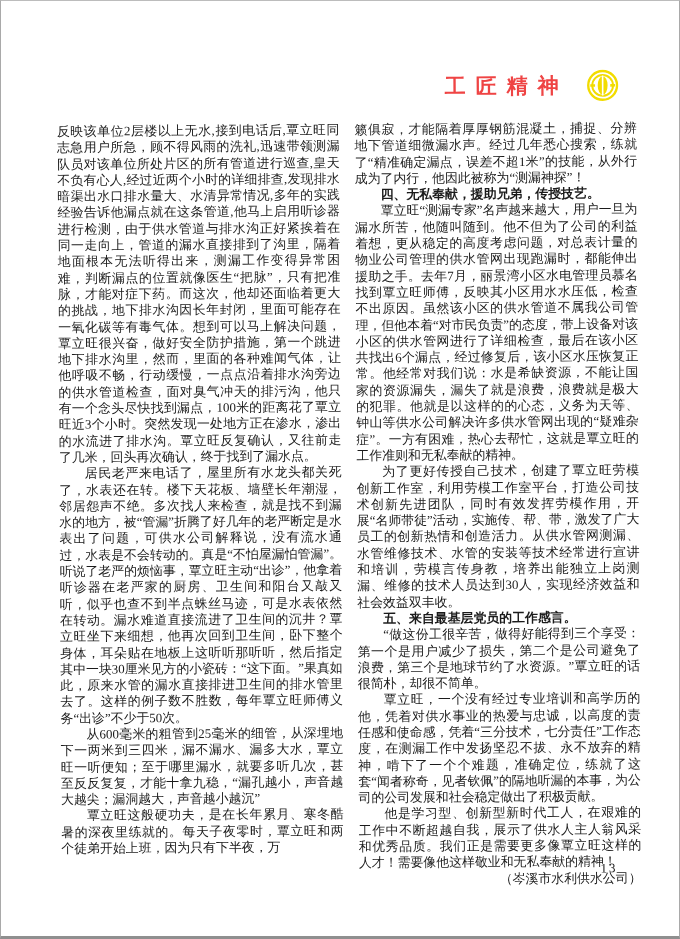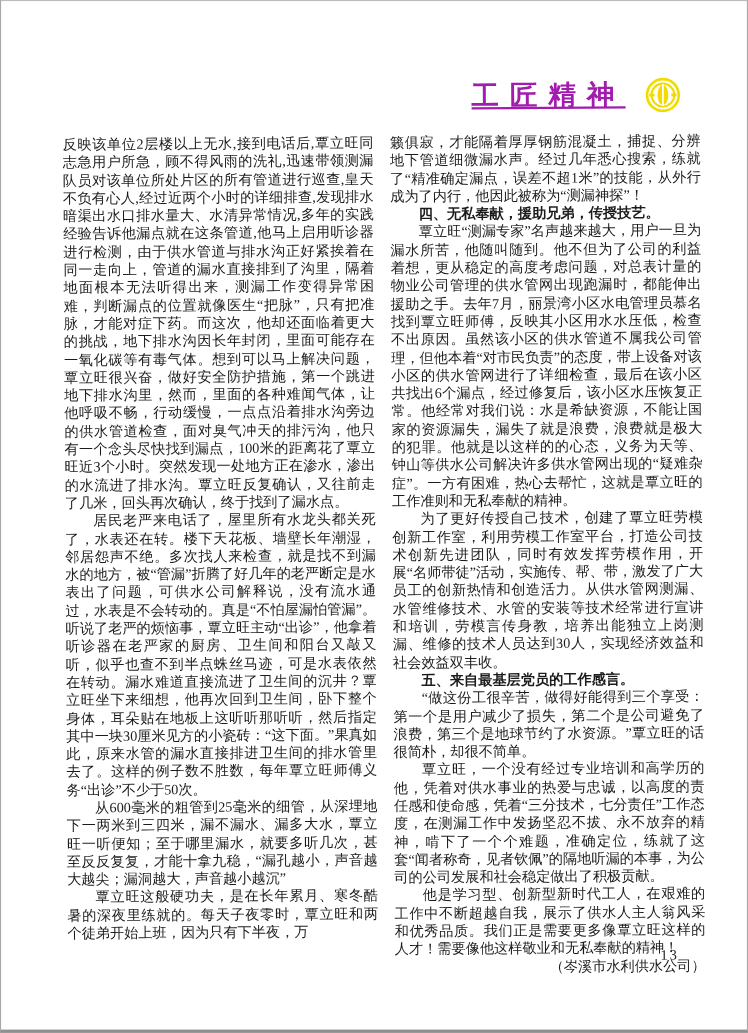--- a/index.html
+++ b/index.html
@@ -26,27 +26,26 @@
     transform-origin: 340px 470px;
   }
   .header {
     position: absolute;
     top: 70px; left: 0; right: 58px;
     display: flex;
     justify-content: flex-end;
     align-items: center;
   }
   .header-title {
-    font-size: 25px;
+    font-size: 21px;
     font-weight: bold;
-    color: #a21caf;
+    color: #ef4444;
     letter-spacing: 10px;
     margin-right: 18px;
     white-space: nowrap;
-    text-decoration: underline;
   }
   .logo {
     width: 32px; height: 32px;
     flex: 0 0 auto;
   }
   .columns {
     position: absolute;
     top: 121px; left: 58px; right: 40px;
     display: flex;
     gap: 15px;

